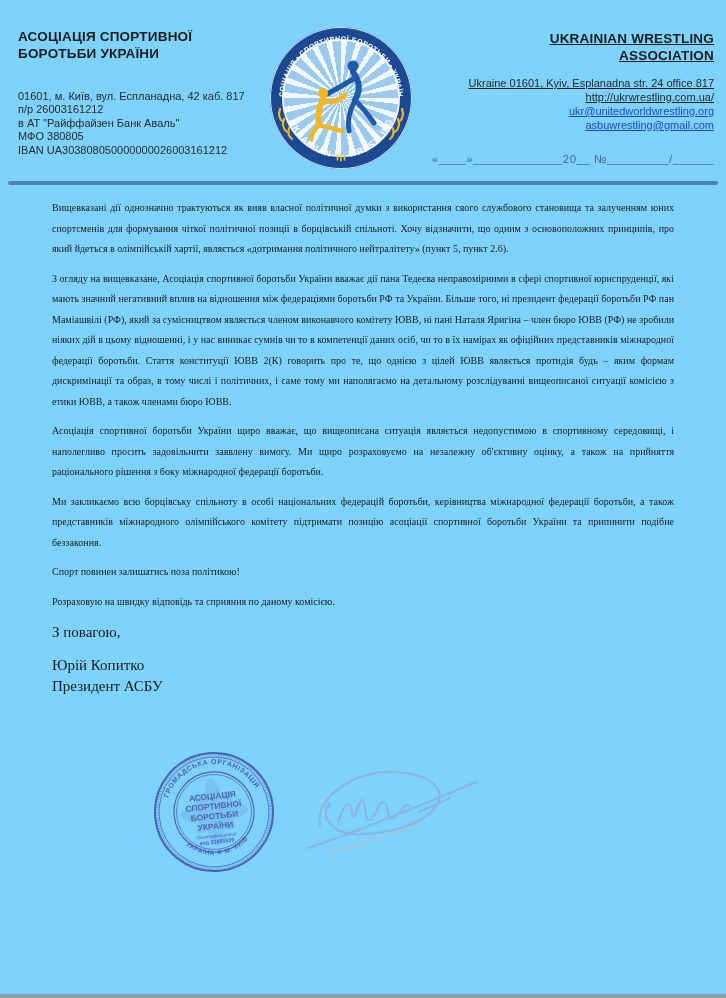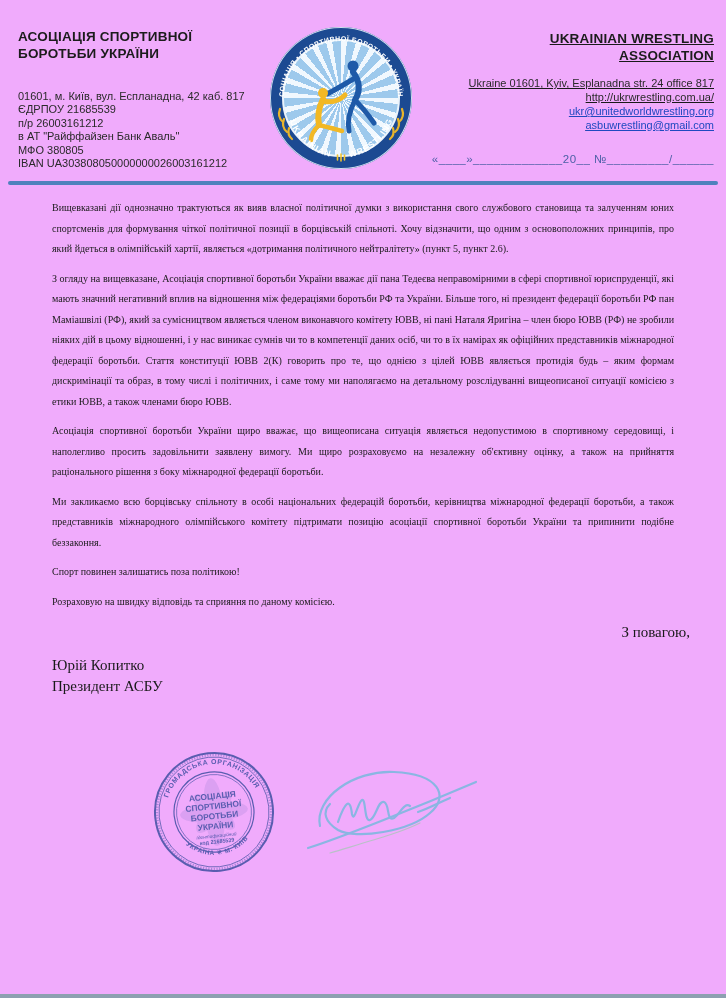--- a/index.html
+++ b/index.html
@@ -1,17 +1,17 @@
 <!DOCTYPE html>
 <html><head>
 <meta charset="utf-8">
 <style>
   html,body{margin:0;padding:0;background:#e9edf1;}
   .page{
-    position:relative;width:726px;height:998px;margin:0 auto;background:#f0abfc;
+    position:relative;width:726px;height:998px;margin:0 auto;background:#7dd3fc;
     overflow:hidden;font-family:"Liberation Serif",serif;color:#1a1a1a;
   }
   
   .lh-left{position:absolute;left:18px;top:28px;width:250px;font-family:"Liberation Sans",sans-serif;}
   .lh-left .org-name{font-size:13.5px;font-weight:bold;line-height:17px;color:#1c1c1c;letter-spacing:.2px;}
   .lh-left .addr{margin-top:28px;font-size:11px;line-height:13.4px;color:#2a2a2a;}
   .lh-right{position:absolute;right:12px;top:30px;width:290px;text-align:right;font-family:"Liberation Sans",sans-serif;text-decoration:underline;}
   .lh-right .org-name{font-size:13.5px;font-weight:bold;line-height:17px;letter-spacing:.2px;color:#1c1c1c;}
   .lh-right .addr{margin-top:12px;font-size:11px;line-height:14px;color:#2a2a2a;}
   .lh-right a{color:#1f49c0;text-decoration:underline;}
@@ -26,40 +26,39 @@
   .logo-rays{
     position:absolute;inset:12px;border-radius:50%;
     background:repeating-conic-gradient(#f1f8fe 0 6deg,#9dc9ec 6deg 15deg);
     border:2px solid #eaf3fb;box-sizing:border-box;
   }
   .logo svg{position:absolute;inset:0;}
   
   .letter-body{position:absolute;left:0;right:0;top:185px;padding:13px 36px 0 52px;}
   .letter-body p{margin:0 16px 9px 0;font-size:10px;line-height:20.5px;text-align:justify;}
   .p-exclaim{text-align:left;}
-  .closing{margin-top:10px;font-size:15px;line-height:20.5px;text-align:right;}
+  .closing{margin-top:10px;font-size:15px;line-height:20.5px;}
   .signer{margin-top:12px;font-size:15px;line-height:21.5px;}
   
   .stamp{position:absolute;left:152px;top:750px;width:124px;height:124px;transform:rotate(-6deg);opacity:.9;}
   .signature{position:absolute;left:298px;top:752px;width:190px;height:105px;}
   .page-bottom-edge{position:absolute;left:0;right:0;bottom:0;height:4px;background:#8da0b0;}
 </style>
 </head>
 <body>
 
 <div class="page">
 
   <div class="lh-left">
     <div class="org-name">
       <div>АСОЦІАЦІЯ СПОРТИВНОЇ</div>
       <div>БОРОТЬБИ УКРАЇНИ</div>
     </div>
     <div class="addr">
       <div>01601, м. Київ, вул. Еспланадна, 42 каб. 817</div>
-      <div>ЄДРПОУ 21685539</div>
       <div>п/р 26003161212</div>
       <div>в АТ "Райффайзен Банк Аваль"</div>
       <div>МФО 380805</div>
       <div>IBAN UA303808050000000026003161212</div>
     </div>
   </div>
 
   <div class="logo">
     <div class="logo-outer"></div>
     <div class="logo-rays"></div>

